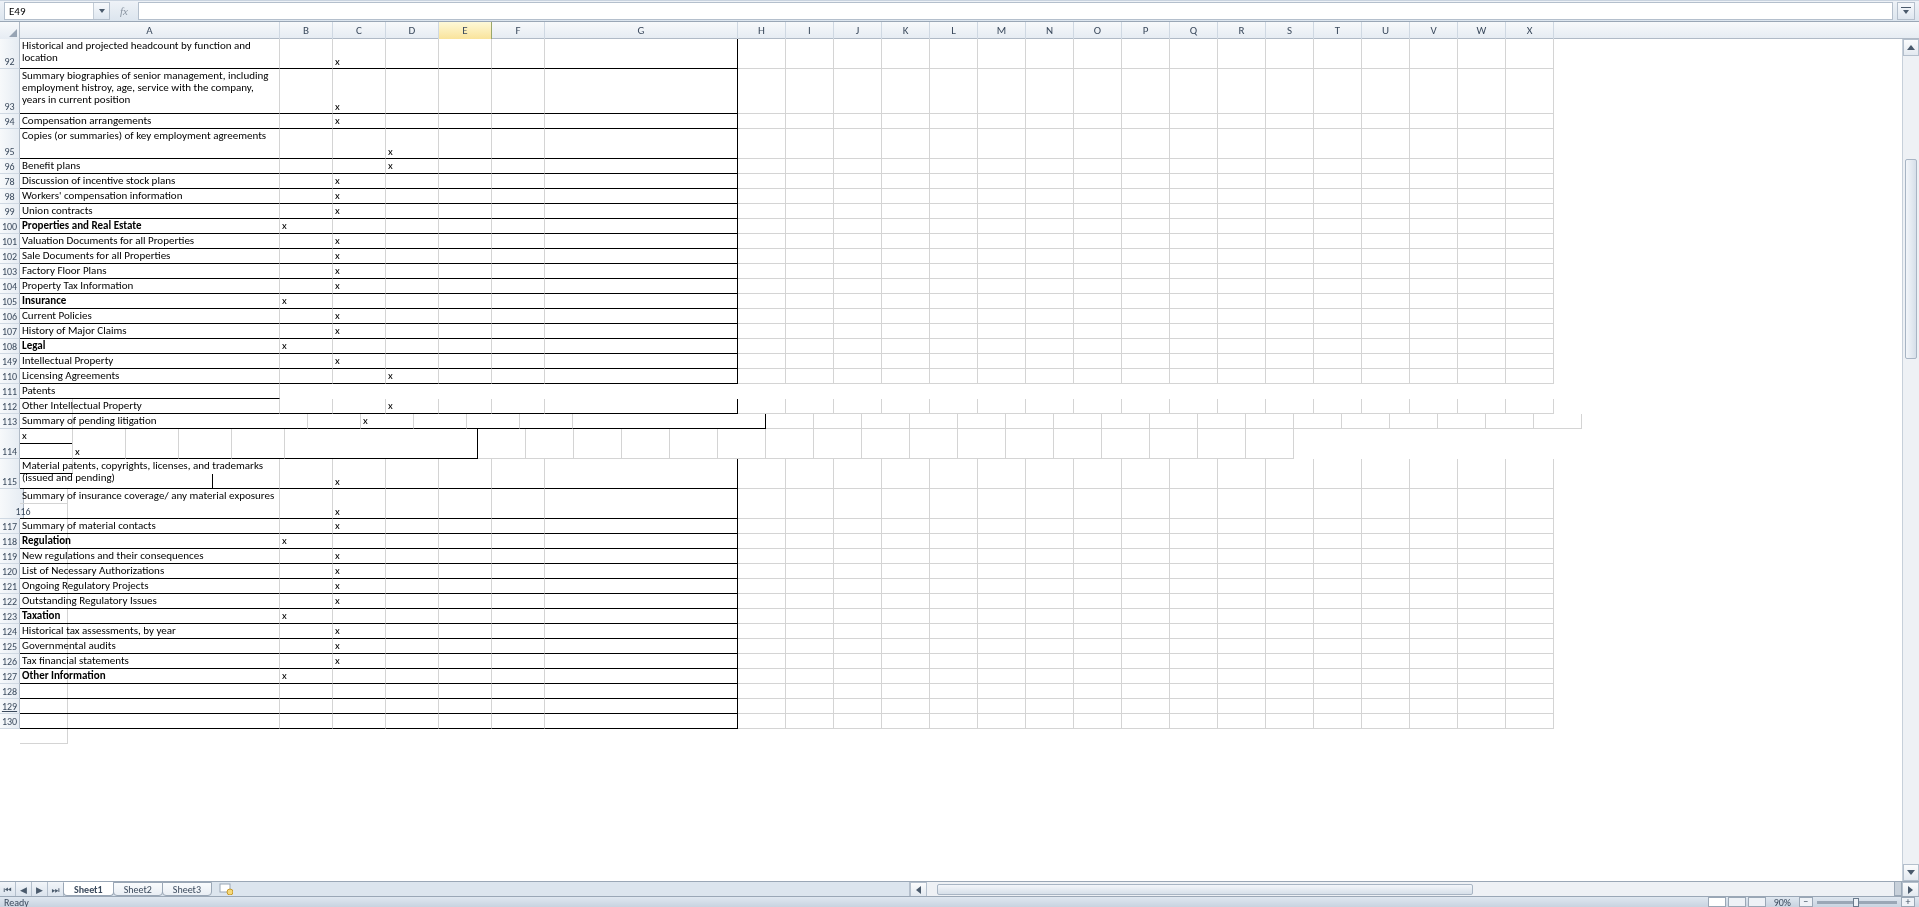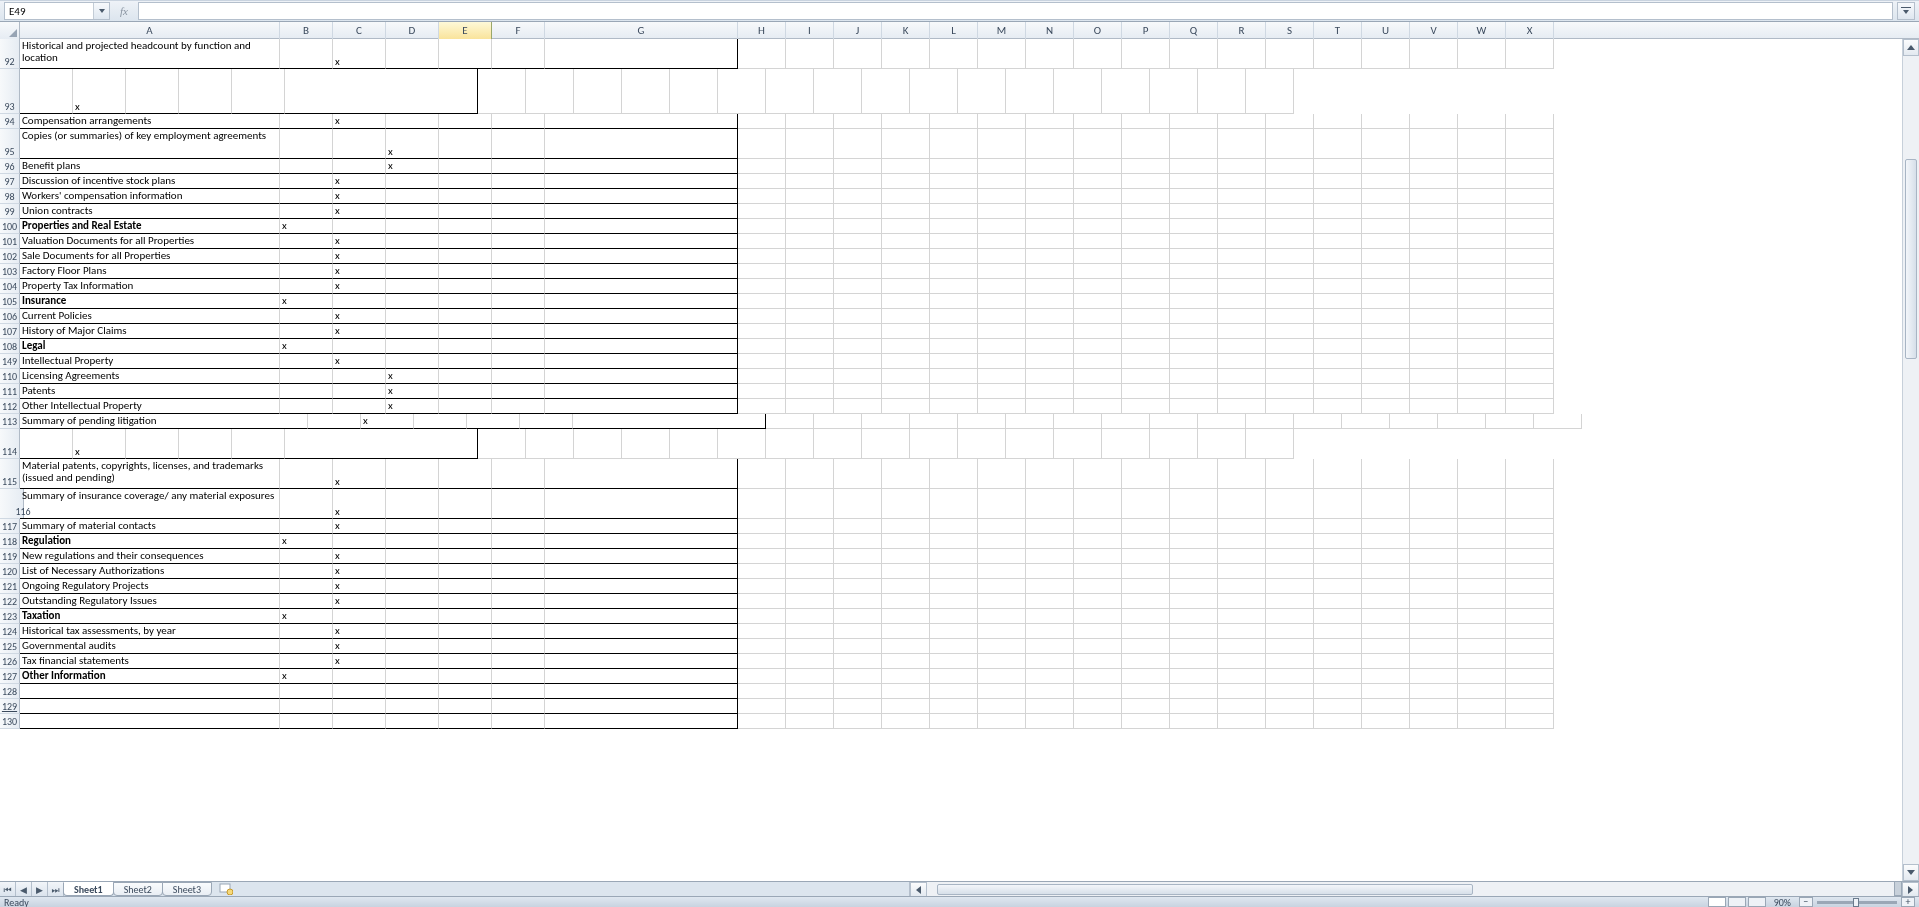--- a/index.html
+++ b/index.html
@@ -201,21 +201,21 @@
 </div>
 
 <div class="grid-wrap">
   <div class="grid-body">
     <div class="row-headers" id="row-headers">
         <div class="row-h" style="height: 30px; align-items: flex-end;">92</div>
         <div class="row-h" style="height: 45px; align-items: flex-end;">93</div>
         <div class="row-h" style="height: 15px;">94</div>
         <div class="row-h" style="height: 30px; align-items: flex-end;">95</div>
         <div class="row-h" style="height: 15px;">96</div>
-        <div class="row-h" style="height: 15px;">97</div>
+        <div class="row-h" style="height: 15px;">78</div>
         <div class="row-h" style="height: 15px;">98</div>
         <div class="row-h" style="height: 15px;">99</div>
         <div class="row-h" style="height: 15px;">100</div>
         <div class="row-h" style="height: 15px;">101</div>
         <div class="row-h" style="height: 15px;">102</div>
         <div class="row-h" style="height: 15px;">103</div>
         <div class="row-h" style="height: 15px;">104</div>
         <div class="row-h" style="height: 15px;">105</div>
         <div class="row-h" style="height: 15px;">106</div>
         <div class="row-h" style="height: 15px;">107</div>
@@ -264,20 +264,21 @@
           <div class="cell" style="width: 48px;"></div>
           <div class="cell" style="width: 48px;"></div>
           <div class="cell" style="width: 48px;"></div>
           <div class="cell" style="width: 48px;"></div>
           <div class="cell" style="width: 48px;"></div>
           <div class="cell" style="width: 48px;"></div>
           <div class="cell" style="width: 48px;"></div>
           <div class="cell" style="width: 48px;"></div>
         </div>
         <div class="row multi" style="height: 45px;">
+          <div class="cell data-border-bottom" style="width: 260px; align-items: flex-start;">Summary biographies of senior management, including employment histroy, age, service with the company, years in current position</div>
           <div class="cell data-border-bottom" style="width: 53px; align-items: flex-end;"></div>
           <div class="cell data-border-bottom" style="width: 53px; align-items: flex-end;">x</div>
           <div class="cell data-border-bottom" style="width: 53px; align-items: flex-end;"></div>
           <div class="cell data-border-bottom" style="width: 53px; align-items: flex-end;"></div>
           <div class="cell data-border-bottom" style="width: 53px; align-items: flex-end;"></div>
           <div class="cell data-border-bottom data-border-right" style="width: 193px; align-items: flex-end;"></div>
           <div class="cell" style="width: 48px;"></div>
           <div class="cell" style="width: 48px;"></div>
           <div class="cell" style="width: 48px;"></div>
           <div class="cell" style="width: 48px;"></div>
@@ -730,21 +731,21 @@
           <div class="cell" style="width: 48px;"></div>
           <div class="cell" style="width: 48px;"></div>
           <div class="cell" style="width: 48px;"></div>
           <div class="cell" style="width: 48px;"></div>
           <div class="cell" style="width: 48px;"></div>
           <div class="cell" style="width: 48px;"></div>
           <div class="cell" style="width: 48px;"></div>
           <div class="cell" style="width: 48px;"></div>
           <div class="cell" style="width: 48px;"></div>
         </div>
-        <div class="row" style="height: 15px;">
+        <div class="row" style="height: 15px; flex-direction: column;">
           <div class="cell data-border-bottom" style="width: 260px;">Patents</div>
           <div class="cell data-border-bottom" style="width: 53px;"></div>
           <div class="cell data-border-bottom" style="width: 53px;"></div>
           <div class="cell data-border-bottom" style="width: 53px;">x</div>
           <div class="cell data-border-bottom" style="width: 53px;"></div>
           <div class="cell data-border-bottom" style="width: 53px;"></div>
           <div class="cell data-border-bottom data-border-right" style="width: 193px;"></div>
           <div class="cell" style="width: 48px;"></div>
           <div class="cell" style="width: 48px;"></div>
           <div class="cell" style="width: 48px;"></div>

